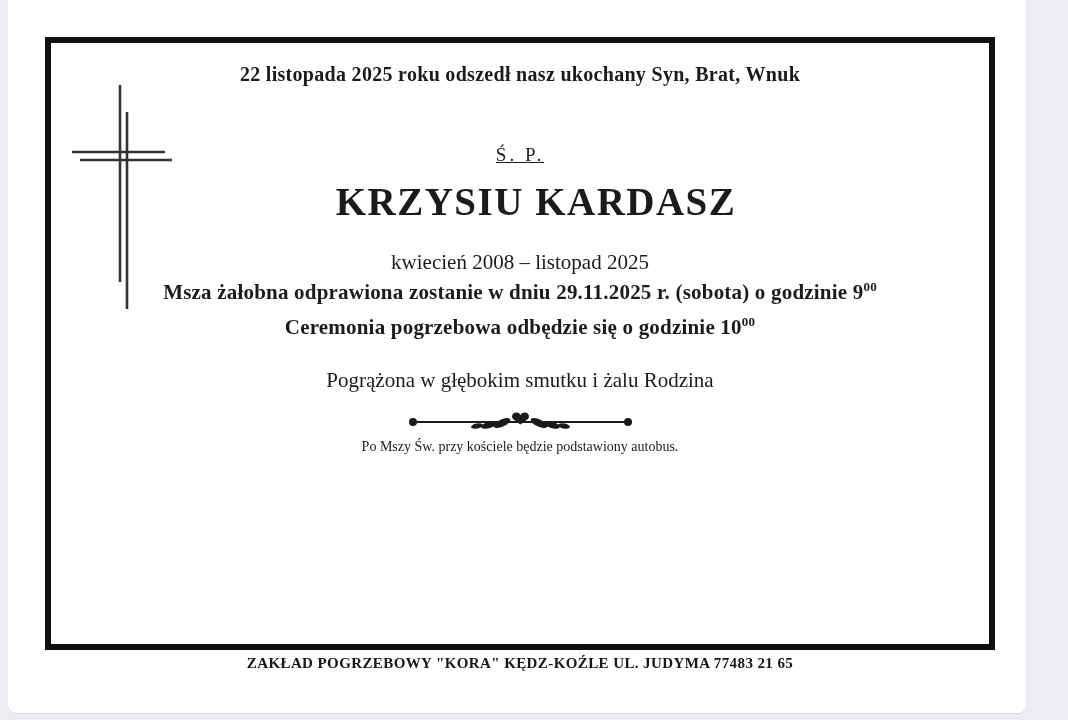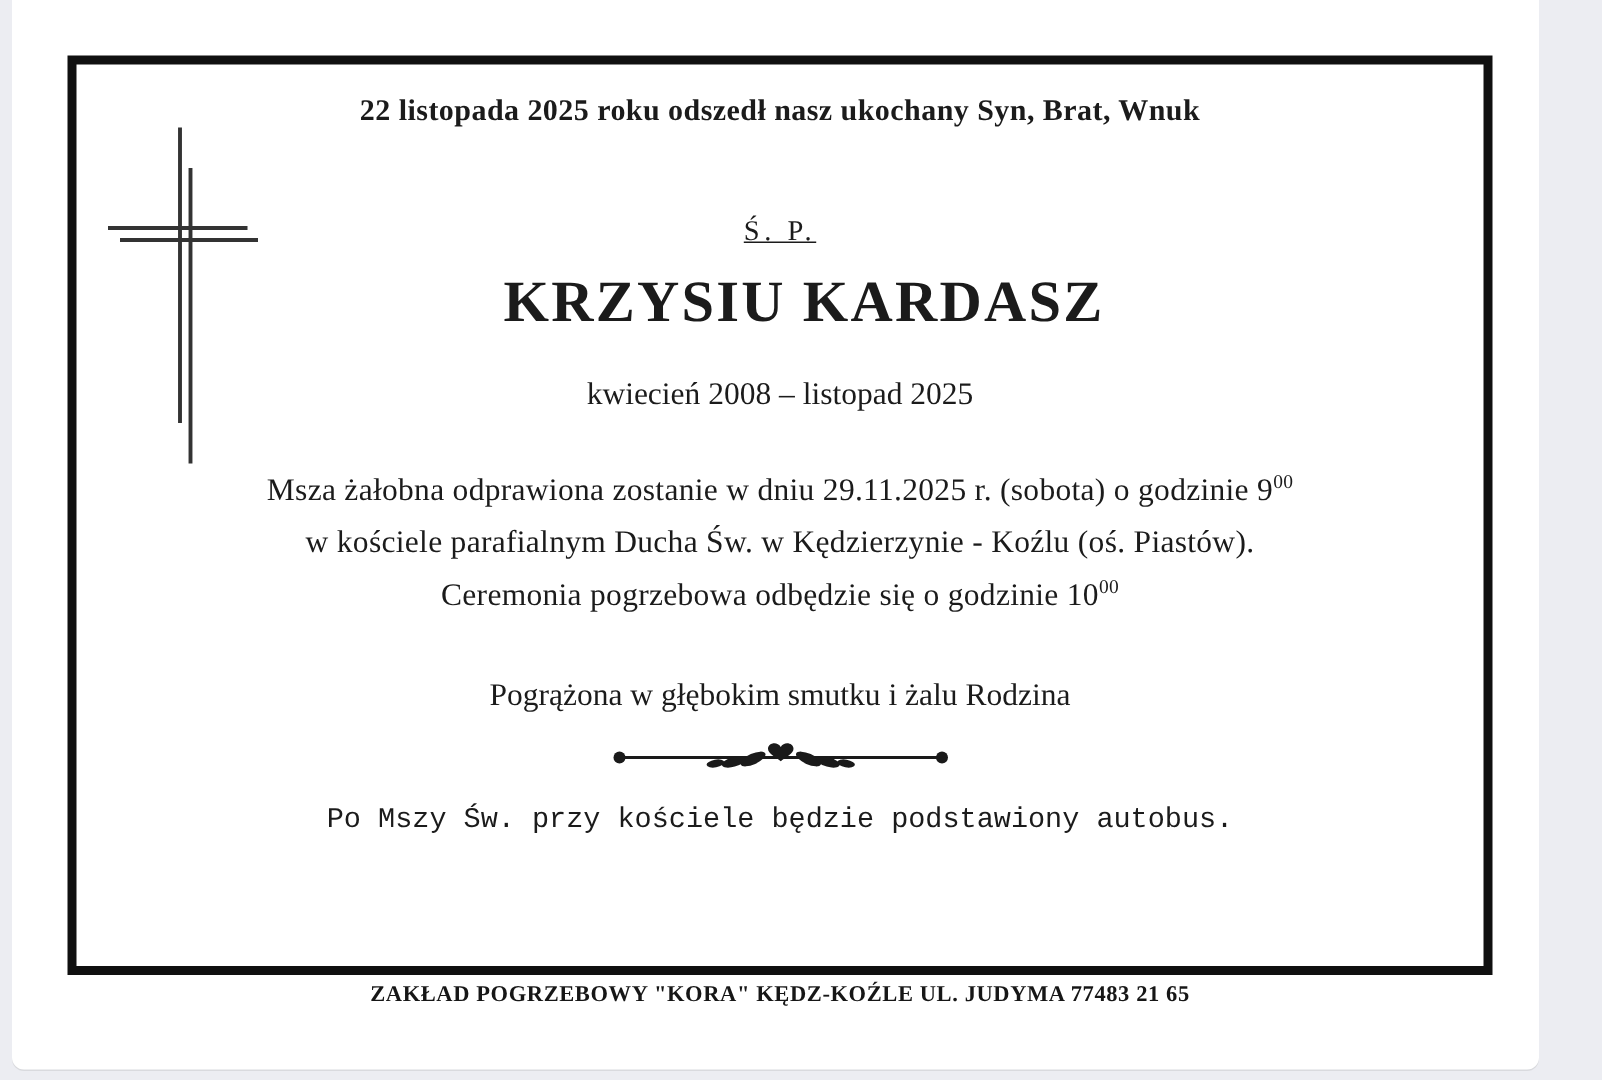--- a/index.html
+++ b/index.html
@@ -53,46 +53,43 @@
     letter-spacing: 1.5px;
     line-height: 46px;
     margin-left: 32px;
   }
   .dates {
     margin-top: 24px;
     font-size: 21px;
     line-height: 26px;
   }
   .mass {
-    margin-top: 34px;
     font-size: 21px;
-    font-weight: normal;
+    font-weight: bold;
     line-height: 35px;
     letter-spacing: 0.2px;
   }
   .mass sup {
     font-size: 13px;
     vertical-align: super;
     line-height: 0;
   }
   .family {
-    margin-top: 36px;
+    margin-top: 22px;
     font-size: 21px;
     line-height: 27px;
   }
   .divider {
     margin: 14px auto 0 auto;
     display: block;
     width: 235px; height: 26px;
   }
   .bus {
-    margin-top: 17px;
-    font-size: 19px;
+    font-size: 14px;
     line-height: 25px;
-    font-family: Liberation Mono, monospace;
   }
   .charity {
     margin-top: 9px;
     font-size: 17.5px;
     font-weight: bold;
     line-height: 24px;
     letter-spacing: 0.1px;
   }
   .footer-line {
     position: absolute;
@@ -127,21 +124,20 @@
     <div class="intro">22 listopada 2025 roku odszedł nasz ukochany Syn, Brat, Wnuk</div>
 
     <div class="sp">Ś. P.</div>
 
     <div class="name">KRZYSIU KARDASZ</div>
 
     <div class="dates">kwiecień 2008 – listopad 2025</div>
 
     <div class="mass">
       <div><span>Msza żałobna odprawiona zostanie w dniu 29.11.2025 r. (sobota) o godzinie 9</span><sup>00</sup></div>
-      <div>w kościele parafialnym Ducha Św. w Kędzierzynie - Koźlu (oś. Piastów).</div>
       <div><span>Ceremonia pogrzebowa odbędzie się o godzinie 10</span><sup>00</sup></div>
     </div>
 
     <div class="family">Pogrążona w głębokim smutku i żalu Rodzina</div>
 
     <svg class="divider" viewBox="0 0 235 26" xmlns="http://www.w3.org/2000/svg">
       <line x1="10" y1="14" x2="225" y2="14" stroke="#1a1a1a" stroke-width="2"></line>
       <circle cx="10" cy="14" r="4" fill="#1a1a1a"></circle>
       <circle cx="225" cy="14" r="4" fill="#1a1a1a"></circle>
       <g fill="#1a1a1a">

